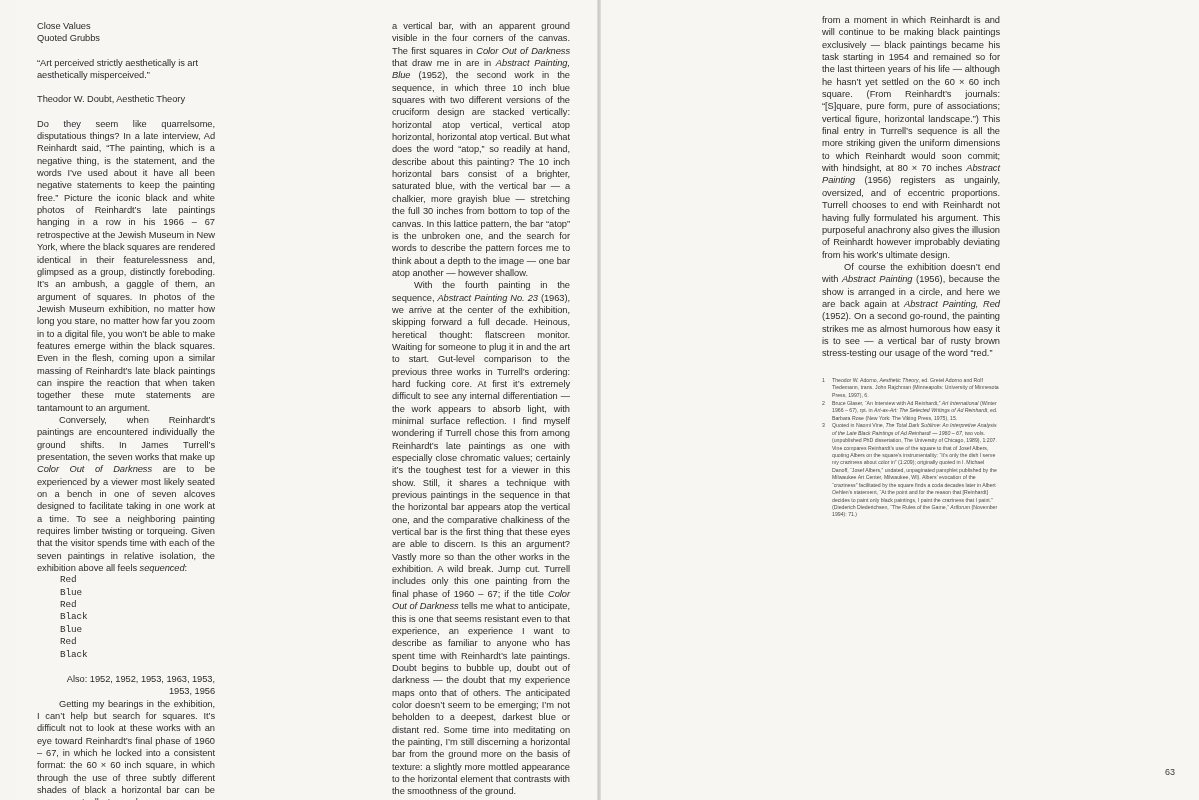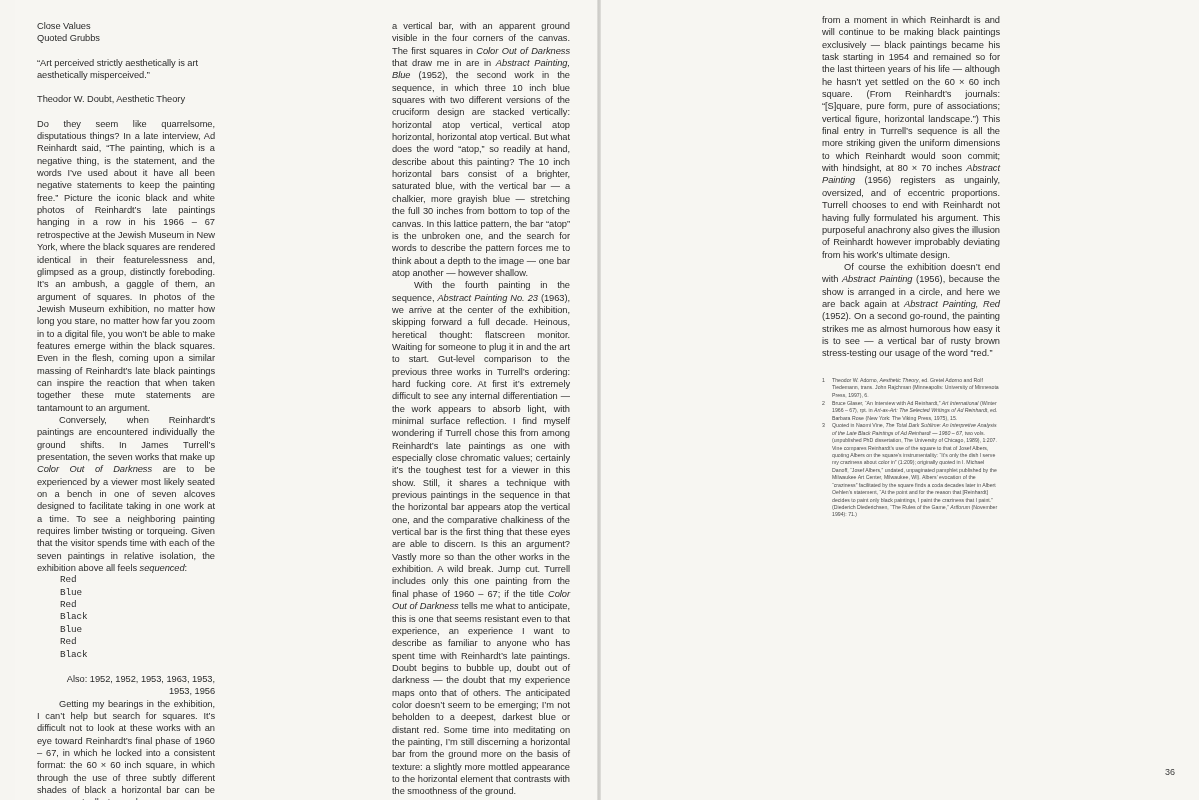--- a/index.html
+++ b/index.html
@@ -99,13 +99,13 @@
   <div class="fn">
     <span class="fn-num">2</span>
     <span class="fn-text"><span>Bruce Glaser, “An Interview with Ad Reinhardt,” </span><em>Art International</em><span> (Winter 1966 – 67), rpt. in </span><em>Art-as-Art: The Selected Writings of Ad Reinhardt</em><span>, ed. Barbara Rose (New York: The Viking Press, 1975), 15.</span></span>
   </div>
   <div class="fn">
     <span class="fn-num">3</span>
     <span class="fn-text"><span>Quoted in Naomi Vine, </span><em>The Total Dark Sublime: An Interpretive Analysis of the Late Black Paintings of Ad Reinhardt — 1960 – 67</em><span>, two vols. (unpublished PhD dissertation, The University of Chicago, 1989), 1:207. Vine compares Reinhardt’s use of the square to that of Josef Albers, quoting Albers on the square’s instrumentality: “It’s only the dish I serve my craziness about color in” (1:209); originally quoted in I. Michael Danoff, “Josef Albers,” undated, unpaginated pamphlet published by the Milwaukee Art Center, Milwaukee, WI). Albers’ evocation of the “craziness” facilitated by the square finds a coda decades later in Albert Oehlen’s statement, “At the point and for the reason that [Reinhardt] decides to paint only black paintings, I paint the craziness that I paint.” (Diederich Diederichsen, “The Rules of the Game,” </span><em>Artforum</em><span> (November 1994): 71.)</span></span>
   </div>
 </div>
 
-<div class="page-number">36</div>
+<div class="page-number">63</div>
 
 </body></html>

